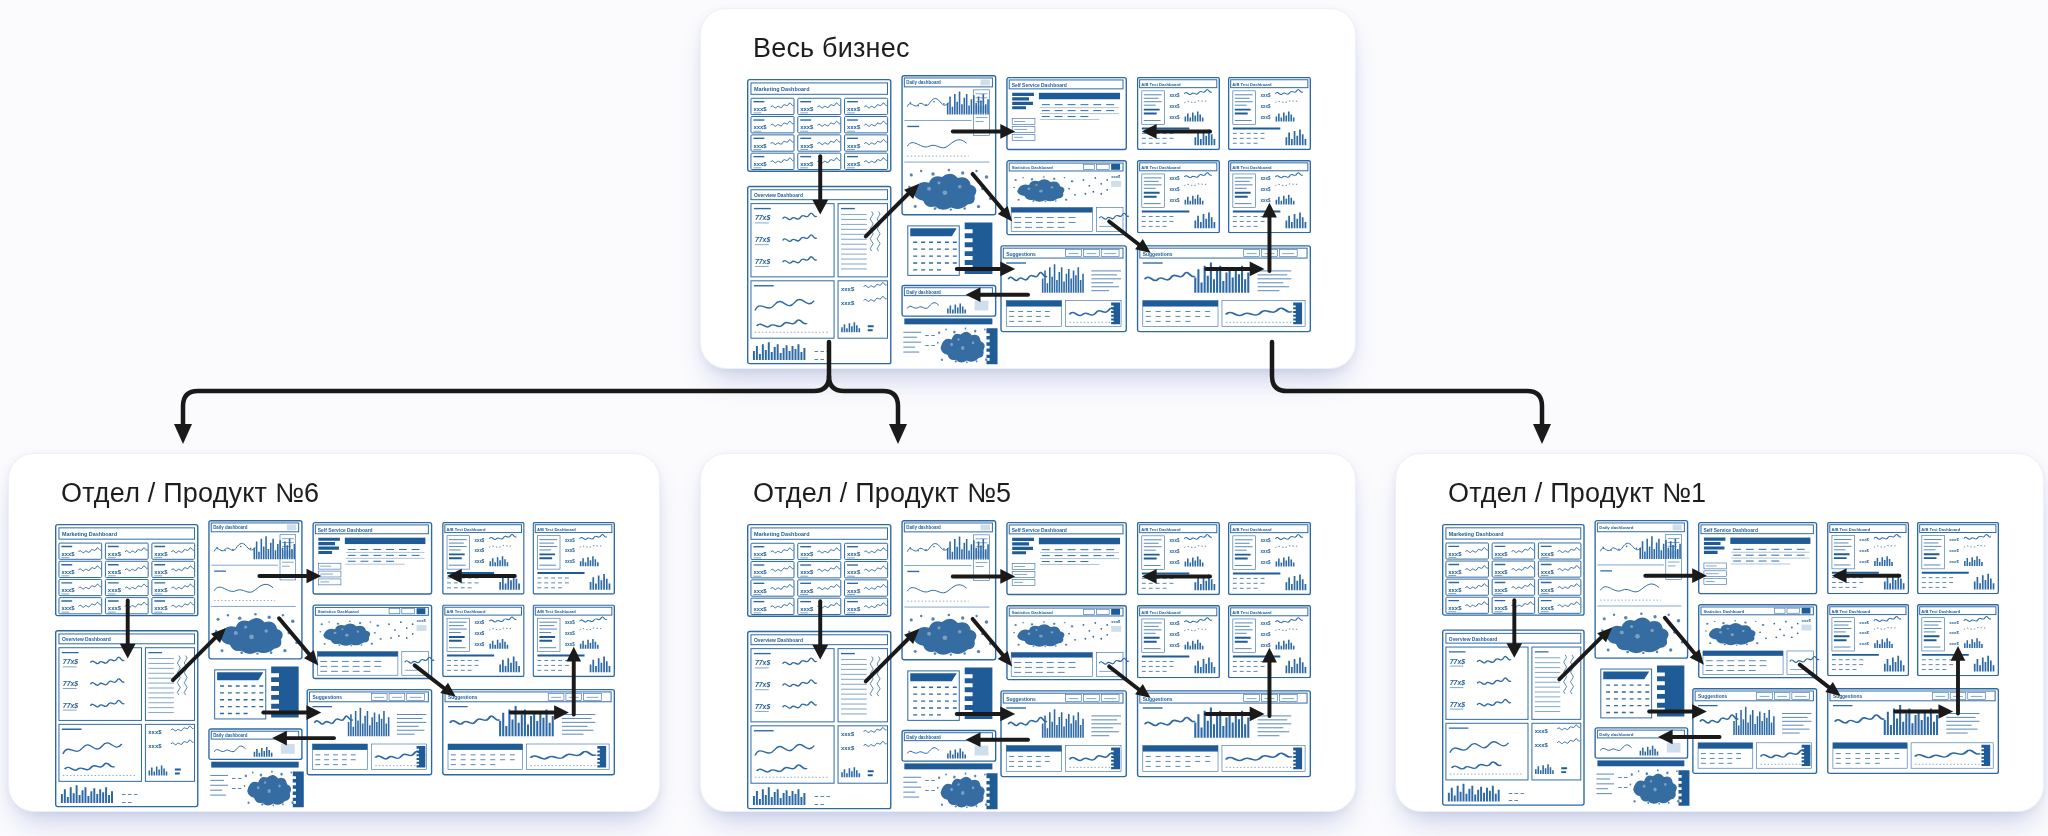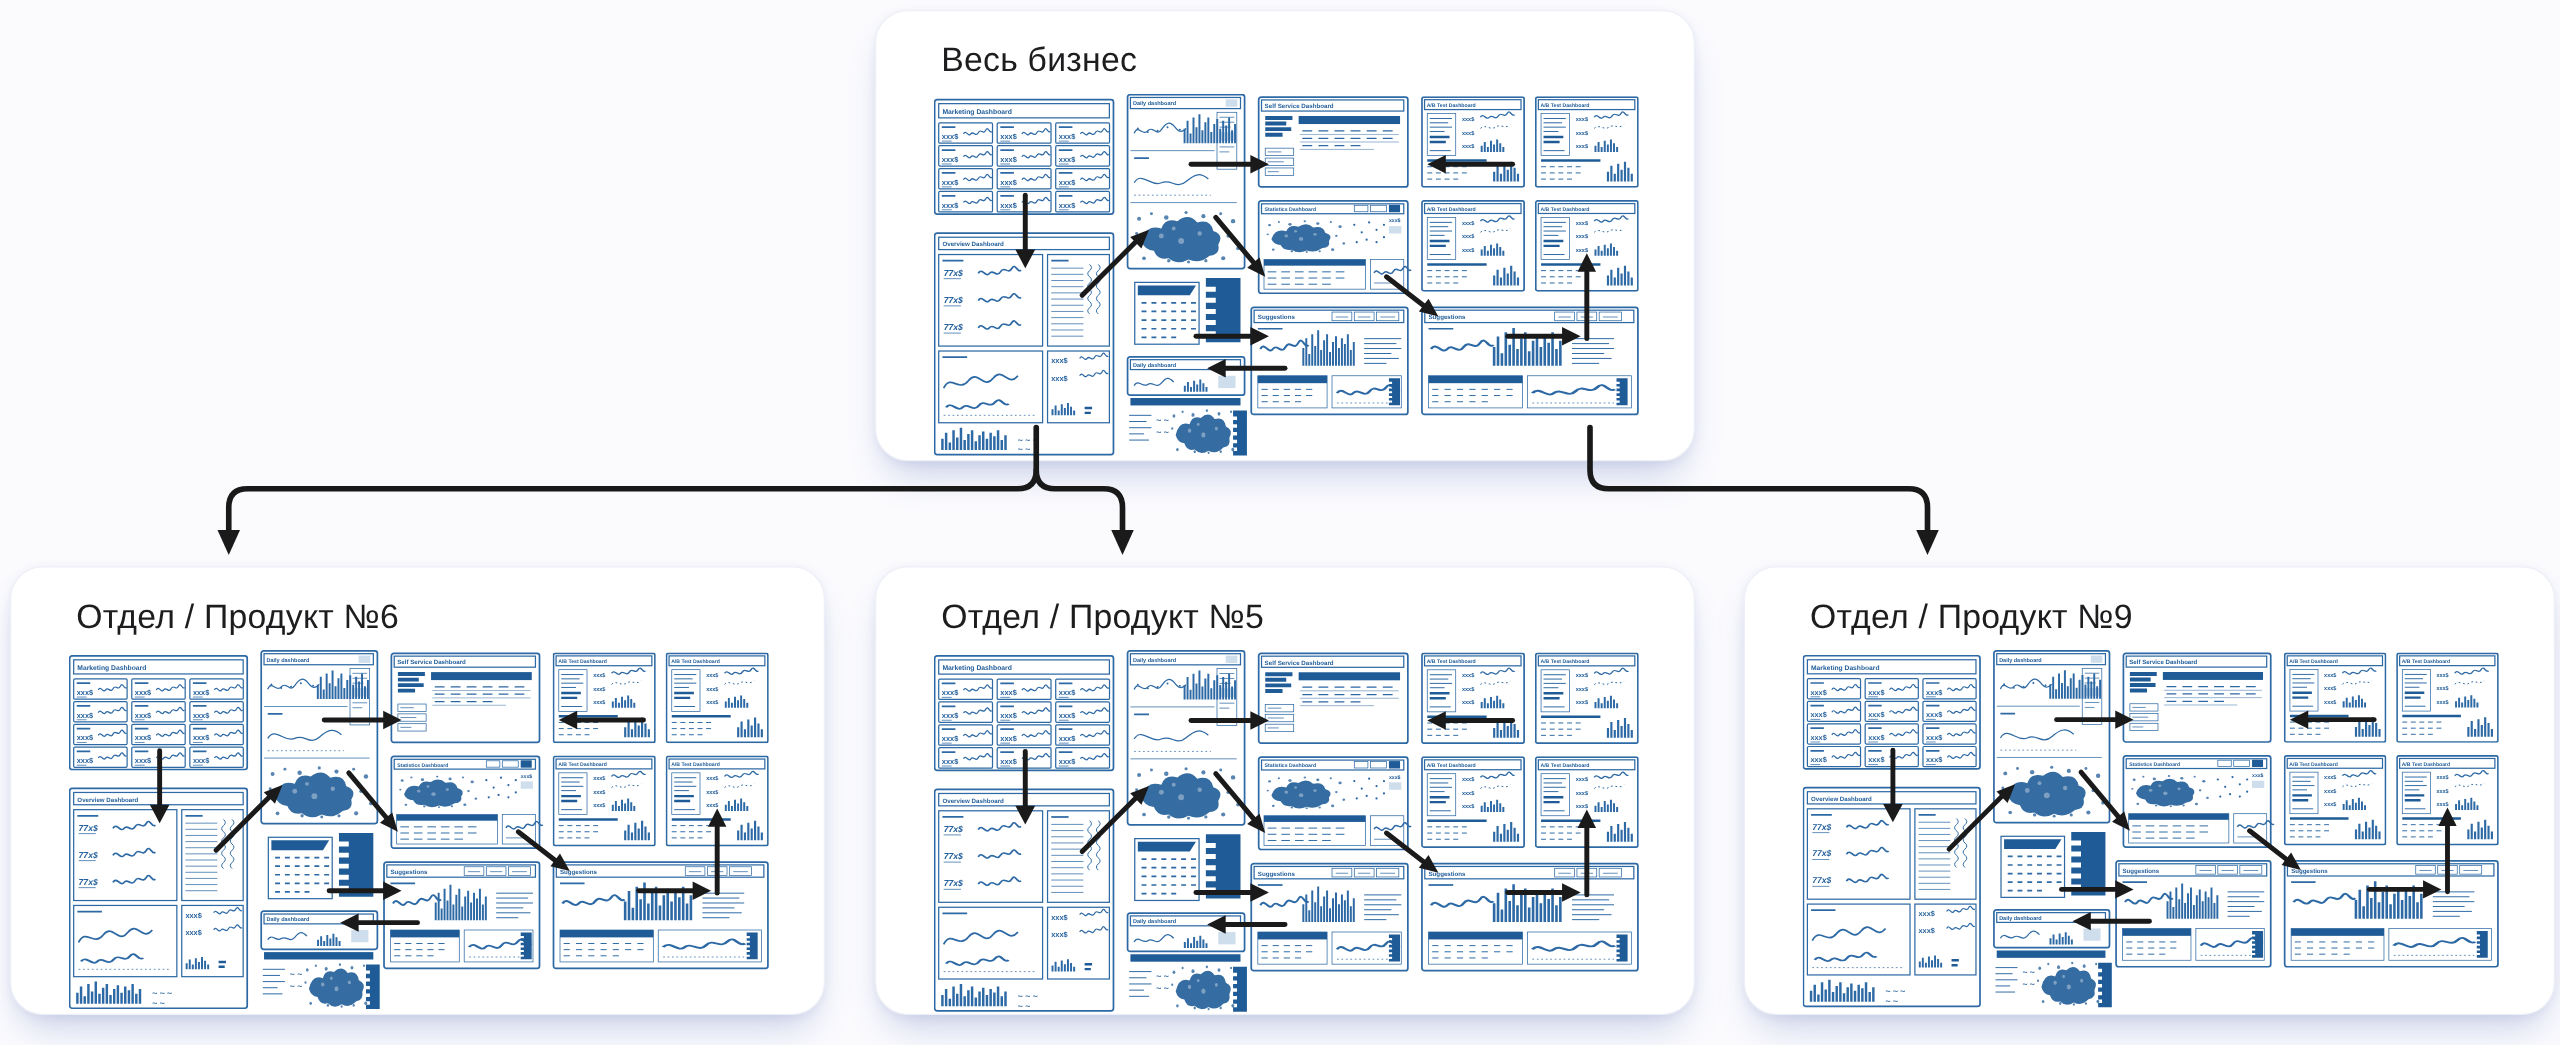--- a/index.html
+++ b/index.html
@@ -373,21 +373,21 @@
 </section>
 
 <section class="card" id="card-2">
   <h2>Отдел / Продукт №5</h2>
   <svg class="collage" viewBox="0 0 572 296">
       <use href="#collage"></use>
     </svg>
 </section>
 
 <section class="card" id="card-3">
-  <h2>Отдел / Продукт №9</h2>
+  <h2>Отдел / Продукт №1</h2>
   <svg class="collage" viewBox="0 0 572 296">
       <use href="#collage"></use>
     </svg>
 </section>
 
 <svg id="connector-overlay" width="2048" height="836" viewBox="0 0 2048 836">
   <g>
     <path class="cn" d="M829,342 V376 Q829,391 814,391 H198 Q183,391 183,406 V424"></path>
     <polygon class="ah" points="174,424 192,424 183,444"></polygon>
   </g>

